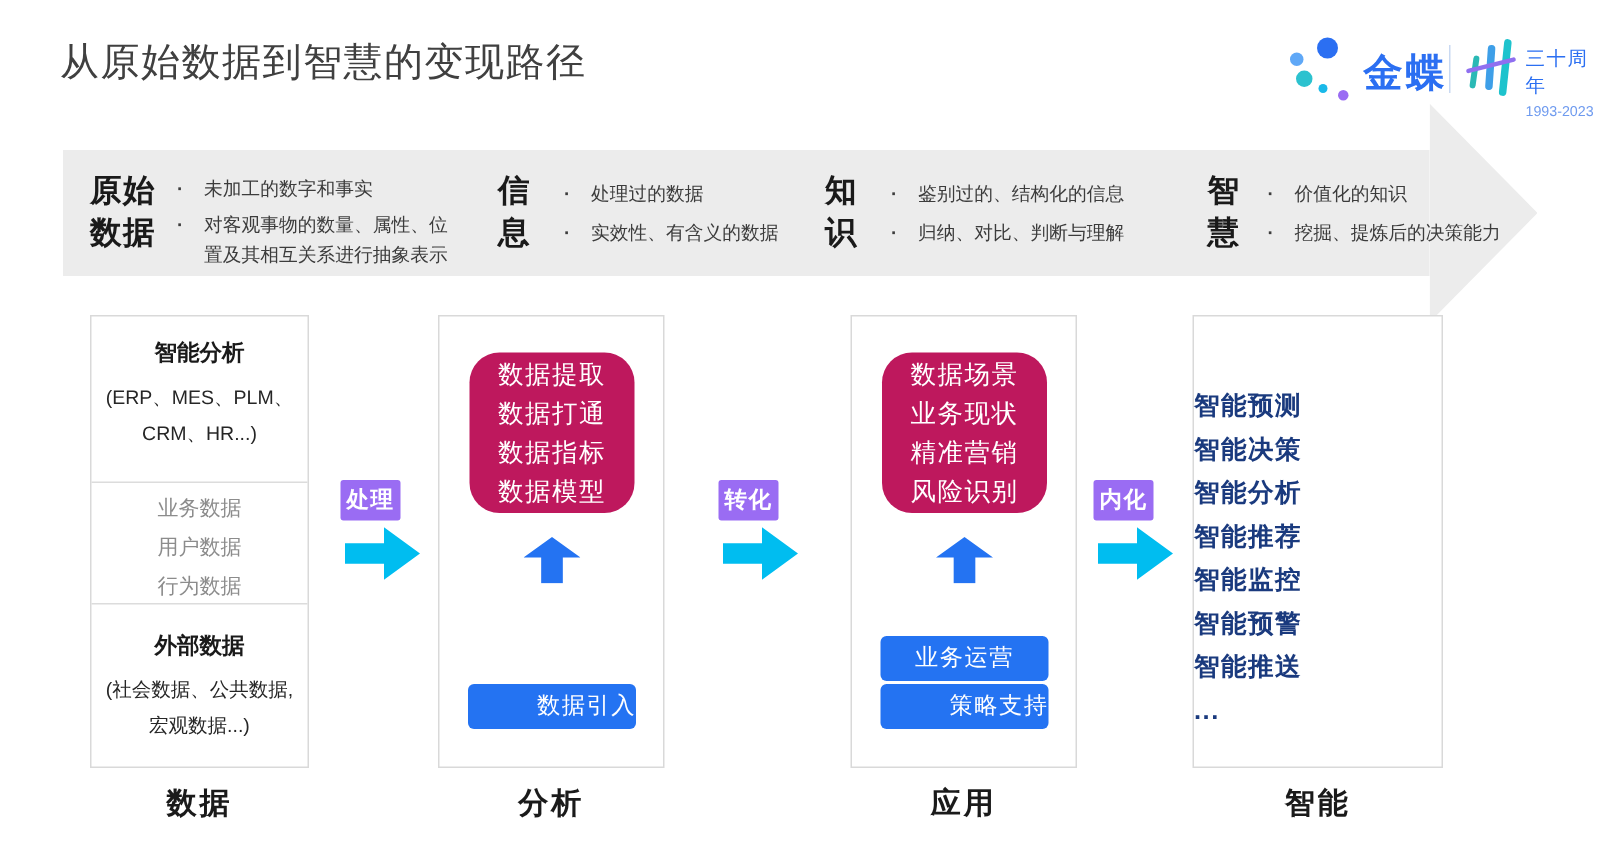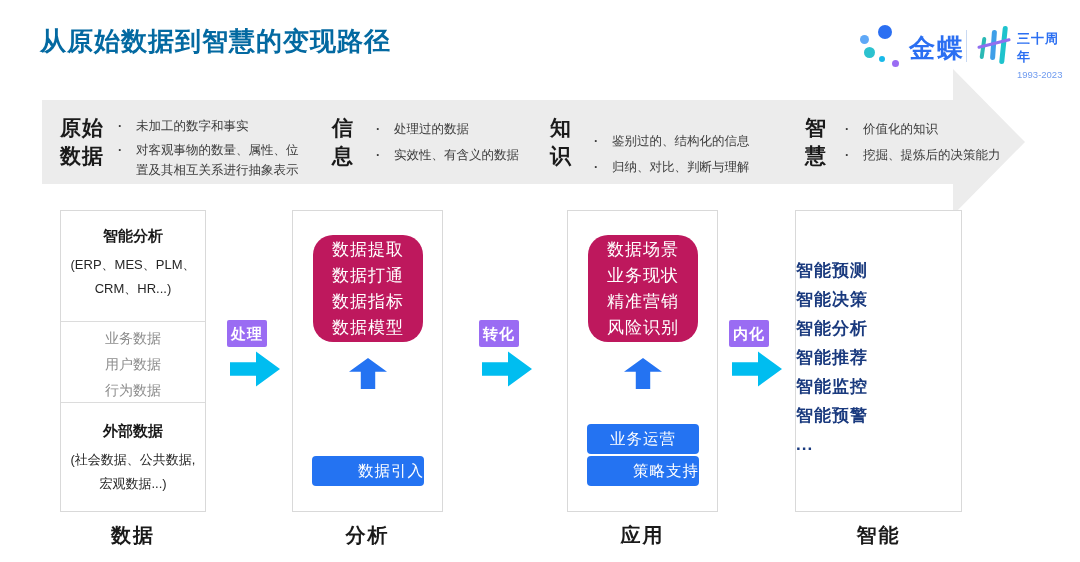--- a/index.html
+++ b/index.html
@@ -1,54 +1,54 @@
 <!DOCTYPE html>
 <html><head>
 <meta charset="utf-8">
 <style>
   html,body{margin:0;padding:0;background:#fff;}
   .page{position:relative;width:1080px;height:562px;background:#fff;overflow:hidden;
         font-family:"Liberation Sans","DejaVu Sans",sans-serif;}
 
   
-  .title{position:absolute;left:40px;top:24px;font-size:26px;font-weight:700;color:#0369a1;letter-spacing:1px;}
+  .title{position:absolute;left:40px;top:24px;font-size:26px;font-weight:400;color:#404040;letter-spacing:1px;}
   .logo{position:absolute;left:853px;top:18px;width:212px;height:56px;}
   .dots{position:absolute;left:0;top:0;width:50px;height:52px;}
   .dot{position:absolute;border-radius:50%;}
   .dot-big{width:14px;height:14px;left:25px;top:7px;background:#2B6FF2;}
   .dot-lblue{width:9px;height:9px;left:7px;top:17px;background:#5FA8F7;}
   .dot-teal{width:11px;height:11px;left:11px;top:29px;background:#2CC2CF;}
   .dot-cyan{width:6px;height:6px;left:26px;top:38px;background:#19B9E9;}
   .dot-purple{width:7px;height:7px;left:39px;top:42px;background:#9A6CF3;}
   .brand{position:absolute;left:56px;top:13px;font-size:26px;font-weight:700;color:#2B6FF2;letter-spacing:2px;}
   .logo-divider{position:absolute;left:113px;top:12px;width:1px;height:32px;background:#C9D9F2;}
   .anniv-mark{position:absolute;left:124px;top:6px;width:34px;height:44px;}
   .bar{position:absolute;border-radius:3px;}
   .bar1{width:4px;height:22px;left:4px;top:13px;background:#2AB9B5;transform:rotate(8deg);}
   .bar2{width:5px;height:30px;left:14px;top:6px;background:#3E9FE8;transform:rotate(4deg);}
   .bar3{width:5px;height:38px;left:24px;top:2px;background:#1EC3CD;transform:rotate(6deg);}
   .bar-slash{width:34px;height:3px;left:0px;top:18px;background:#8F6FF0;transform:rotate(-14deg);border-radius:2px;}
   .anniv-text{position:absolute;left:164px;top:12px;}
-  .anniv-label{font-size:13px;font-weight:700;color:#2B6FF2;letter-spacing:1px;}
+  .anniv-label{font-size:13px;font-weight:400;color:#2B6FF2;letter-spacing:1px;}
   .anniv-years{font-size:9.5px;color:#6F9BEF;margin-top:3px;}
 
   
   .banner-body{position:absolute;left:42px;top:100px;width:911px;height:84px;background:#ECECEC;}
   .banner-head{position:absolute;left:953px;top:69px;width:72px;height:146px;background:#ECECEC;
                clip-path:polygon(0 0,100% 50%,0 100%);}
   .stage{position:absolute;display:flex;}
   .stage-title{font-size:21px;font-weight:700;color:#1a1a1a;line-height:28px;letter-spacing:1px;}
   .stage-title span{display:block;}
   .stage-bullets{margin:0;padding:0;list-style:none;font-size:12.5px;color:#3c3c3c;}
   .stage-bullets li{position:relative;padding-left:20px;line-height:20px;margin-bottom:4px;}
   .stage-bullets li::before{content:"·";position:absolute;left:2px;top:0;font-weight:700;}
   .stage1{left:60px;top:114px;}  .stage1 ul{margin-left:12px;width:192px;margin-top:2px;}
   .stage2{left:332px;top:114px;} .stage2 ul{margin-left:20px;width:160px;margin-top:5px;}
   .stage2 li{margin-bottom:6px;}
-  .stage3{left:550px;top:114px;} .stage3 ul{margin-left:20px;width:190px;margin-top:17px;}
+  .stage3{left:550px;top:114px;} .stage3 ul{margin-left:20px;width:190px;margin-top:5px;}
   .stage3 li{margin-bottom:6px;}
   .stage4{left:805px;top:114px;} .stage4 ul{margin-left:16px;width:170px;margin-top:5px;}
   .stage4 li{margin-bottom:6px;}
 
   
   .col{position:absolute;top:210px;height:302px;background:#fff;border:1px solid #D9D9D9;box-sizing:border-box;}
   .col1{left:60px;width:146px;display:flex;flex-direction:column;}
   .sec{box-sizing:border-box;text-align:center;}
   .sec-top{height:111px;border-bottom:1px solid #DCDCDC;padding-top:14px;}
   .sec-mid{height:81px;border-bottom:1px solid #DCDCDC;padding-top:3px;}
@@ -214,20 +214,21 @@
     <div class="conn-arrow"></div>
   </div>
 
   <div class="col col4">
     <div class="navy-item">智能预测</div>
     <div class="navy-item">智能决策</div>
     <div class="navy-item">智能分析</div>
     <div class="navy-item">智能推荐</div>
     <div class="navy-item">智能监控</div>
     <div class="navy-item">智能预警</div>
+    <div class="navy-item">智能推送</div>
     <div class="navy-item">...</div>
   </div>
 
   <div class="col-label l1">数据</div>
   <div class="col-label l2">分析</div>
   <div class="col-label l3">应用</div>
   <div class="col-label l4">智能</div>
 
 </div>
 

